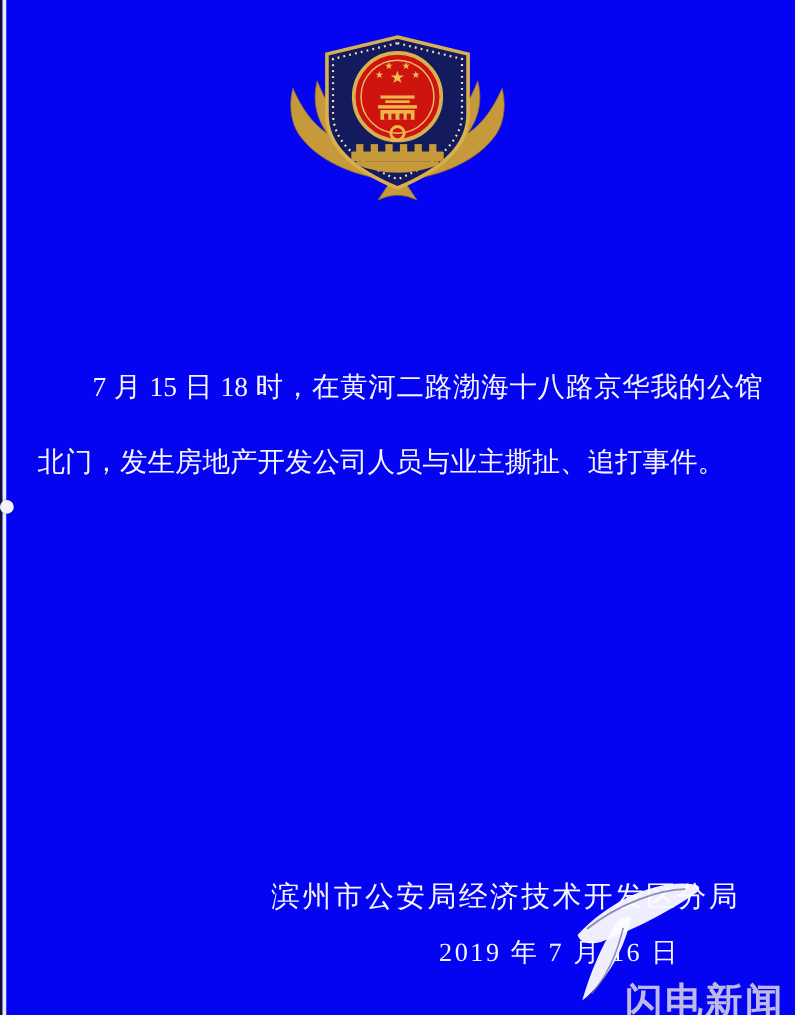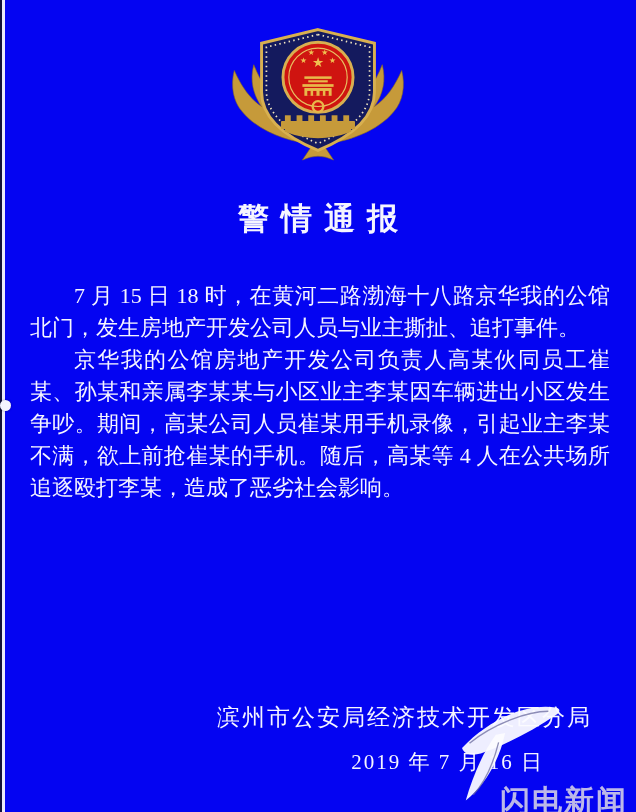--- a/index.html
+++ b/index.html
@@ -19,21 +19,21 @@
   .emblem{position:absolute;top:16px;left:50%;transform:translateX(-50%);width:198px;height:146px;}
   
   .title{
     position:absolute;top:198px;left:0;width:100%;
     text-align:center;font-size:31px;font-weight:bold;
     letter-spacing:12px;text-indent:12px;
   }
   
   .body-text{
     position:absolute;left:30px;right:26px;top:280px;
-    font-size:22px;line-height:32px;text-align:justify;
+    font-size:22px;line-height:60px;text-align:justify;
   }
   .body-text p{margin:0;text-indent:2em;}
   
   .sig-agency{
     position:absolute;right:44px;top:702px;
     font-size:23px;letter-spacing:2px;
   }
   .sig-date{
     position:absolute;right:92px;top:748px;
     font-size:21px;letter-spacing:2px;
@@ -101,25 +101,23 @@
         <rect x="89" y="77" width="3.4" height="5"></rect>
         <rect x="95" y="77" width="3.4" height="5"></rect>
         <rect x="101.6" y="77" width="3.4" height="5"></rect>
         <rect x="107.6" y="77" width="3.4" height="5"></rect>
       </g>
 
       <circle cx="100" cy="93" r="5.5" fill="none" stroke="#e8b84a" stroke-width="2.4"></circle>
     </svg>
   </div>
 
-  <div class="title">警情通报</div>
 
   <div class="body-text">
     <p>7 月 15 日 18 时，在黄河二路渤海十八路京华我的公馆北门，发生房地产开发公司人员与业主撕扯、追打事件。</p>
-    <p>京华我的公馆房地产开发公司负责人高某伙同员工崔某、孙某和亲属李某某与小区业主李某因车辆进出小区发生争吵。期间，高某公司人员崔某用手机录像，引起业主李某不满，欲上前抢崔某的手机。随后，高某等 4 人在公共场所追逐殴打李某，造成了恶劣社会影响。</p>
   </div>
 
   <div class="sig-agency">滨州市公安局经济技术开发区分局</div>
   <div class="sig-date">2019 年 7 月 16 日</div>
 
   <div class="wm-logo">
     <svg viewBox="0 0 130 130" width="132" height="122" xmlns="http://www.w3.org/2000/svg">
       <path d="M16,66 C44,36 84,18 116,23 C121,24 121,28 116,31 C90,49 58,64 36,72 C25,75 18,72 16,66 Z" fill="#fbfbff" fill-opacity="0.95"></path>
       <path d="M24,61 C50,40 86,27 108,27" stroke="#6b6b9e" stroke-width="1.6" fill="none" opacity="0.75"></path>
       <path d="M62,50 C56,78 42,104 20,122 C28,94 40,68 52,52 Z" fill="#fbfbff" fill-opacity="0.95"></path>

